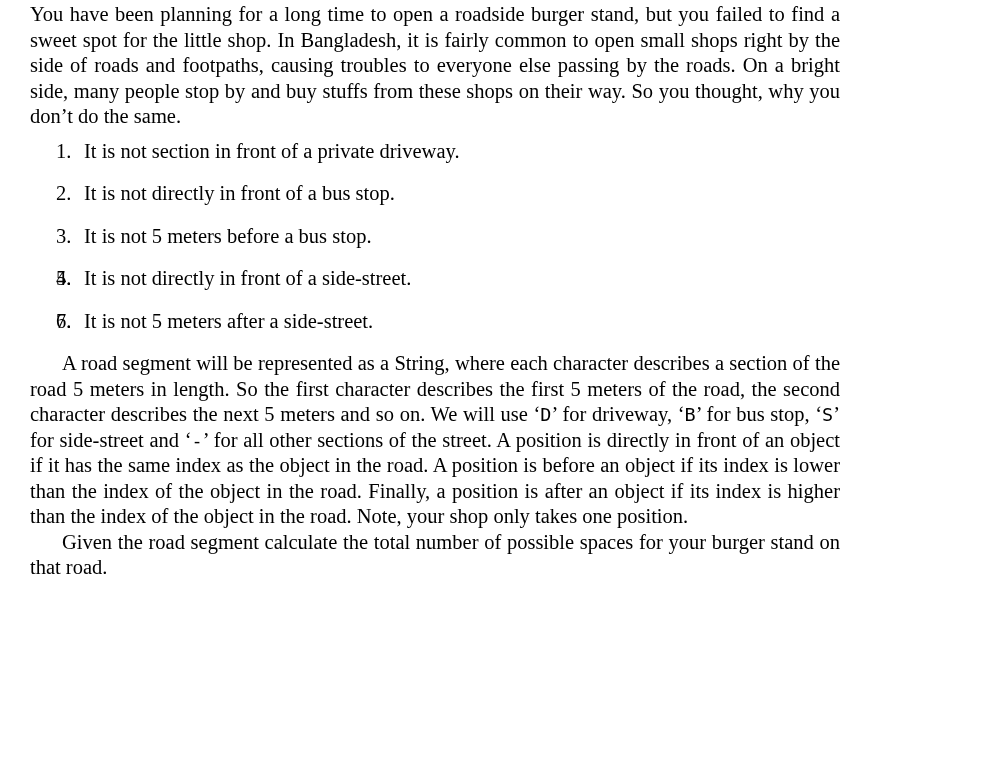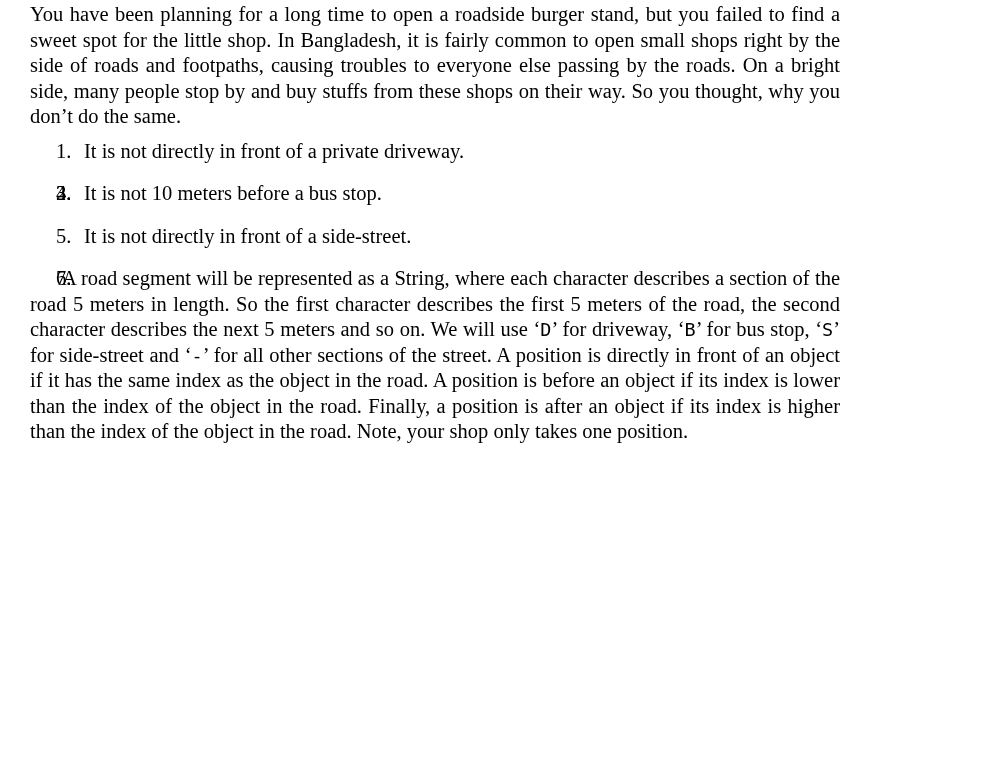--- a/index.html
+++ b/index.html
@@ -57,40 +57,43 @@
 <body>
 
 <main>
 
   <p class="para noindent">You have been planning for a long time to open a roadside burger stand, but you failed to find a sweet spot for the little shop. In Bangladesh, it is fairly common to open small shops right by the side of roads and footpaths, causing troubles to everyone else passing by the roads. On a bright side, many people stop by and buy stuffs from these shops on their way. So you thought, why you don’t do the same.</p>
 
 
   <ol class="conditions">
     <li>
       <span class="num">1.</span>
-      <span>It is not directly in front of a private driveway.</span>
+      <span>It is not section in front of a private driveway.</span>
     </li>
     <li>
       <span class="num">2.</span>
+      <span>It is not directly in front of a bus stop.</span>
     </li>
     <li>
       <span class="num">3.</span>
+      <span>It is not 5 meters before a bus stop.</span>
     </li>
     <li>
       <span class="num">4.</span>
-      <span>It is not 10 meters before a bus stop.</span>
     </li>
     <li>
       <span class="num">5.</span>
       <span>It is not directly in front of a side-street.</span>
     </li>
     <li>
       <span class="num">6.</span>
     </li>
     <li>
       <span class="num">7.</span>
+      <span>It is not 5 meters after a side-street.</span>
     </li>
   </ol>
 
   <p class="para"><span>A road segment will be represented as a String, where each character describes a section of the road 5 meters in length. So the first character describes the first 5 meters of the road, the second character describes the next 5 meters and so on. We will use ‘</span><span class="mono">D</span><span>’ for driveway, ‘</span><span class="mono">B</span><span>’ for bus stop, ‘</span><span class="mono">S</span><span>’ for side-street and ‘</span><span class="mono">-</span><span>’ for all other sections of the street. A position is directly in front of an object if it has the same index as the object in the road. A position is before an object if its index is lower than the index of the object in the road. Finally, a position is after an object if its index is higher than the index of the object in the road. Note, your shop only takes one position.</span></p>
 
+  <p class="para">Given the road segment calculate the total number of possible spaces for your burger stand on that road.</p>
 
 </main>
 
 </body></html>

